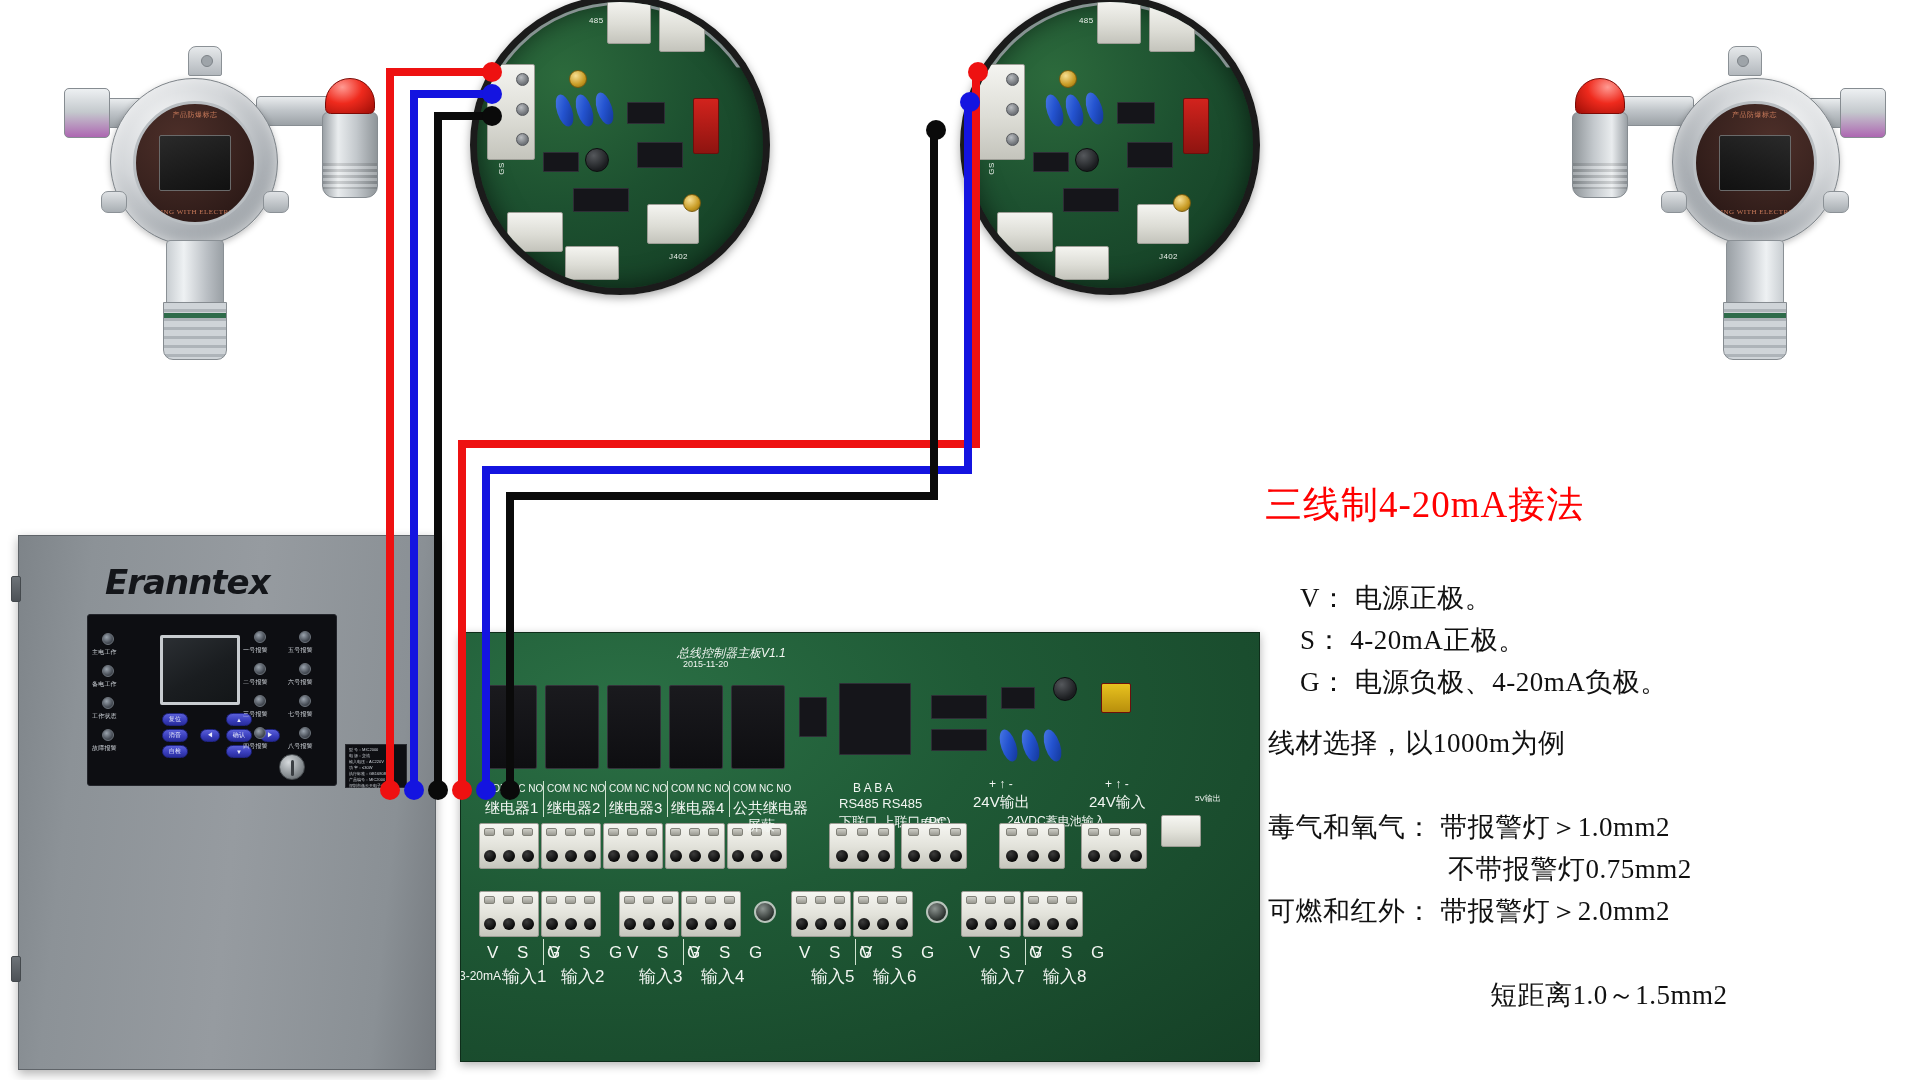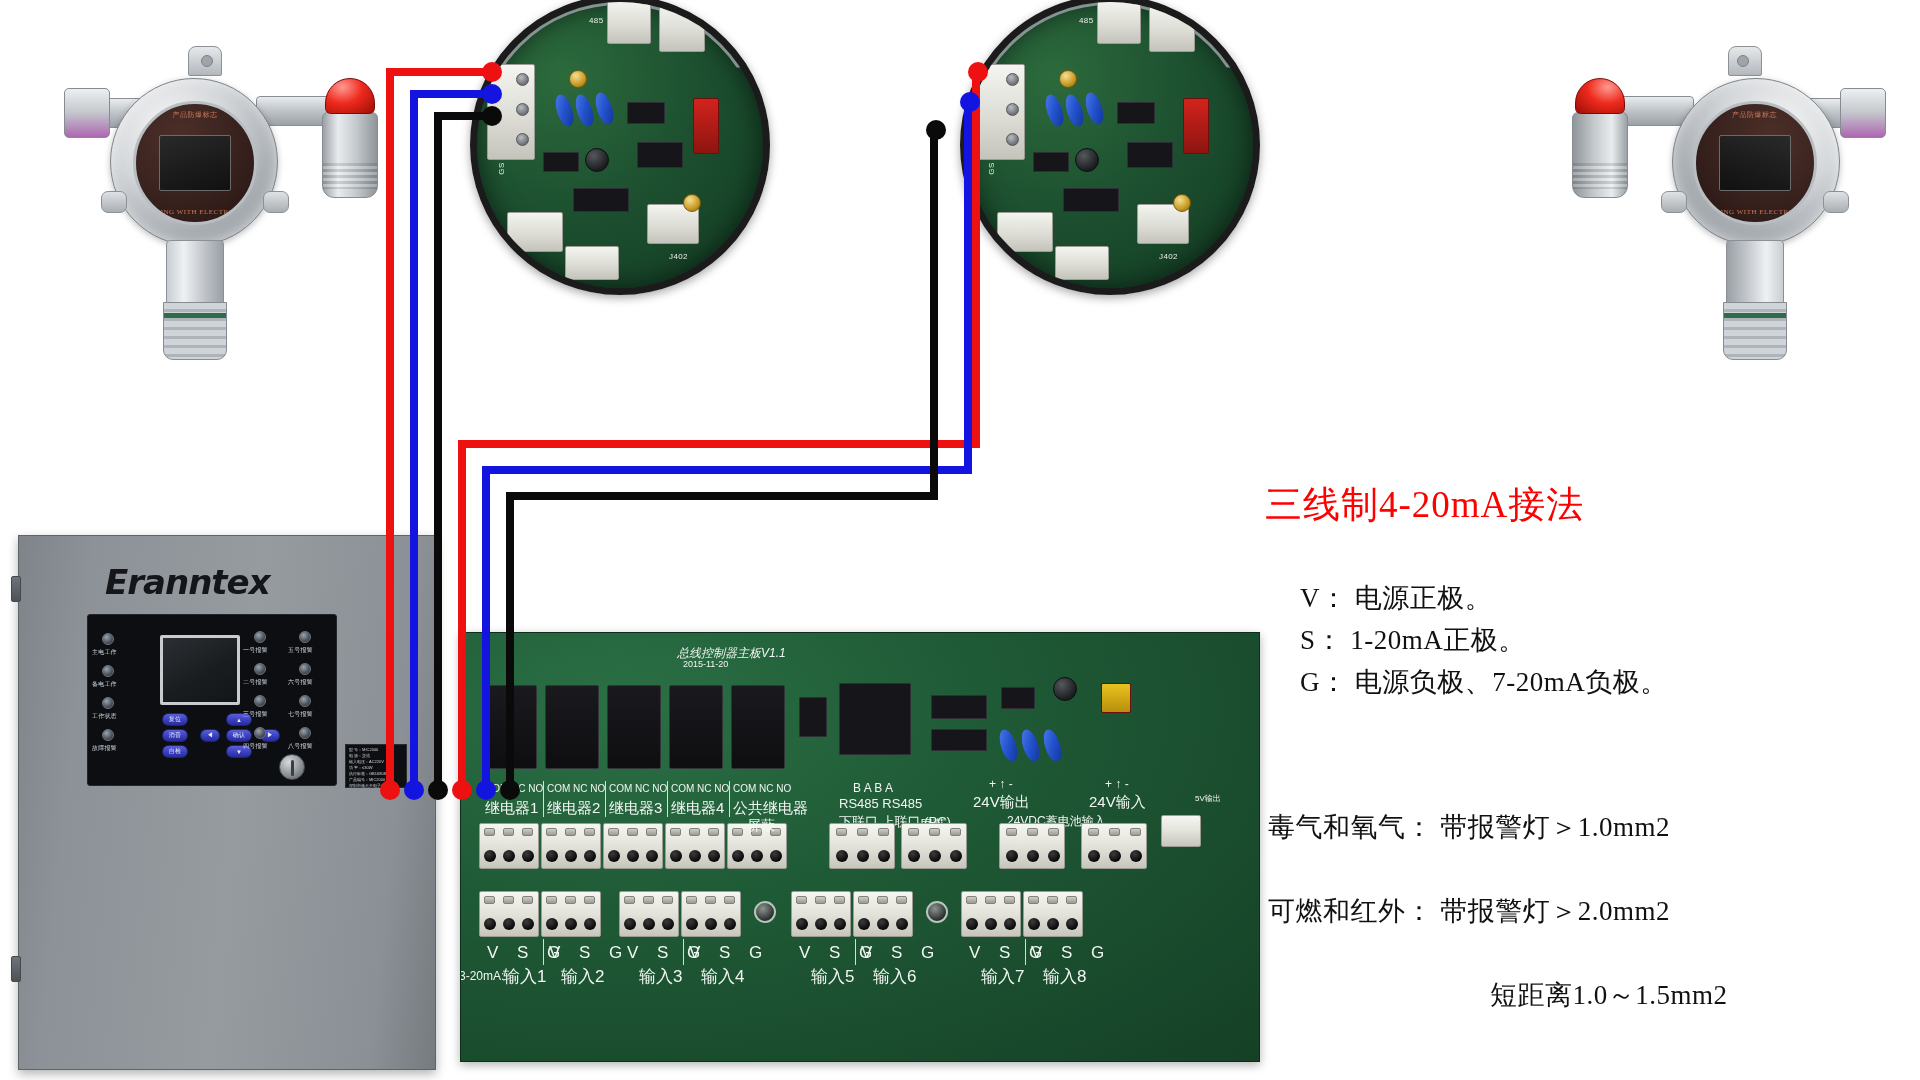--- a/index.html
+++ b/index.html
@@ -793,20 +793,22 @@
 
   <div class="wire wire-black" style="left:506px; top:492px; width:432px; height:8px;"></div>
   <div class="wire wire-black" style="left:930px; top:126px; width:8px;   height:374px;"></div>
   <div class="wire wire-black" style="left:506px; top:492px; width:8px;   height:298px;"></div>
   <div class="dot dot-black" style="left:926px; top:120px; width:20px; height:20px;"></div>
   <div class="dot dot-black" style="left:500px; top:780px; width:20px; height:20px;"></div>
 
   <div class="title-red" style="left:1265px; top:480px;">三线制4-20mA接法</div>
 
   <div class="legend-line" style="left:1300px; top:580px;">V： 电源正极。</div>
-  <div class="legend-line" style="left:1300px; top:622px;">S： 1-20mA正极。</div>
-  <div class="legend-line" style="left:1300px; top:664px;">G： 电源负极、7-20mA负极。</div>
-
+  <div class="legend-line" style="left:1300px; top:622px;">S： 4-20mA正极。</div>
+  <div class="legend-line" style="left:1300px; top:664px;">G： 电源负极、4-20mA负极。</div>
+
+  <div class="spec-line" style="left:1268px; top:725px;">线材选择，以1000m为例</div>
   <div class="spec-line" style="left:1268px; top:809px;">毒气和氧气： 带报警灯＞1.0mm2</div>
+  <div class="spec-line" style="left:1448px; top:851px;">不带报警灯0.75mm2</div>
   <div class="spec-line" style="left:1268px; top:893px;">可燃和红外： 带报警灯＞2.0mm2</div>
   <div class="spec-line" style="left:1490px; top:977px;">短距离1.0～1.5mm2</div>
 
 </div>
 
 </body></html>

